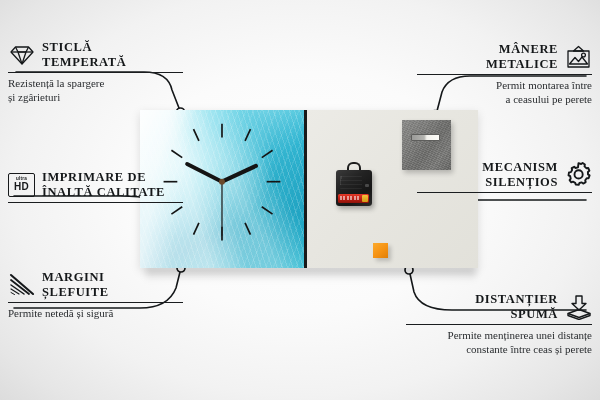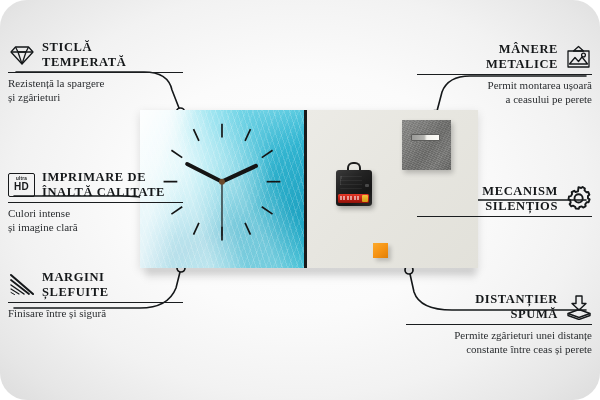--- a/index.html
+++ b/index.html
@@ -9,21 +9,20 @@
     overflow: hidden;
     font-family: "Liberation Serif", serif;
   }
 
   #stage {
     position: relative;
     width: 600px; height: 400px;
     background:
       radial-gradient(ellipse 420px 300px at 50% 48%, #ffffff 0%, #fbfbfb 40%, #f2f2f2 68%, #e6e6e6 88%, #dcdcdc 100%);
     overflow: hidden;
-    border-radius: 27px;
   }
 
   
   #connectors {
     position: absolute; inset: 0;
     width: 600px; height: 400px;
     pointer-events: none;
   }
 
   
@@ -363,65 +362,63 @@
       <span class="f-icon">
         <span class="hd-badge">
           <span class="hd-ultra">ultra</span>
           <span class="hd-hd">HD</span>
         </span>
       </span>
       <span class="f-title">IMPRIMARE DE
 ÎNALTĂ CALITATE</span>
     </div>
     <div class="f-rule"></div>
-    <div class="f-sub">Culori intense
-și imagine clară</div>
   </div>
 
   <div class="feature left" style="top:270px">
     <div class="f-head">
       <span class="f-icon">
         <svg width="26" height="24" viewBox="0 0 26 24" xmlns="http://www.w3.org/2000/svg">
           <g stroke="#15181a" stroke-linecap="round">
             <line x1="2" y1="2" x2="24" y2="21" stroke-width="2.1"></line>
             <line x1="2" y1="7" x2="20" y2="21" stroke-width="1.8"></line>
             <line x1="2" y1="12" x2="15" y2="21" stroke-width="1.5"></line>
             <line x1="2" y1="16" x2="10" y2="21" stroke-width="1.2"></line>
             <line x1="2" y1="19.5" x2="5.5" y2="21.5" stroke-width="1"></line>
           </g>
         </svg>
       </span>
       <span class="f-title">MARGINI
 ȘLEFUITE</span>
     </div>
     <div class="f-rule"></div>
-    <div class="f-sub">Finisare între și sigură</div>
+    <div class="f-sub">Permite netedă și sigură</div>
   </div>
 
   <div class="feature right" style="top:42px">
     <div class="f-head">
       <span class="f-icon">
         <svg width="27" height="24" viewBox="0 0 27 24" xmlns="http://www.w3.org/2000/svg">
           <g fill="none" stroke="#15181a" stroke-width="1.3" stroke-linejoin="round">
             <path d="M13.5,1.5 L8.5,6 H18.5 Z"></path>
             <rect x="3" y="6" width="21" height="16"></rect>
             <path d="M4.5,19 L10,12.5 L13.5,16.5 L17,12 L22.5,19 Z"></path>
             <circle cx="18.5" cy="10" r="1.9"></circle>
           </g>
         </svg>
       </span>
       <span class="f-title">MÂNERE
 METALICE</span>
     </div>
     <div class="f-rule"></div>
-    <div class="f-sub">Permit montarea ușoară
+    <div class="f-sub">Permit montarea între
 a ceasului pe perete</div>
   </div>
 
-  <div class="feature right" style="top:184px">
+  <div class="feature right" style="top:160px">
     <div class="f-head">
       <span class="f-icon">
         <svg width="27" height="27" viewBox="0 0 27 27" xmlns="http://www.w3.org/2000/svg">
           <g fill="none" stroke="#15181a" stroke-width="1.9" stroke-linejoin="round">
             <path d="M13.5,2.2 L16.1,3 L17.6,1.9 L19.9,3.6 L19.5,5.4 L21.3,7.2 L23.2,7 L24.4,9.7 L22.9,10.9 L23,13.4
                      L24.6,14.4 L23.6,17.2 L21.7,17.2 L20.2,19.3 L20.7,21.1 L18.2,22.6 L16.8,21.4 L14.4,22 L13.7,23.8
                      L10.7,23.6 L10.2,21.8 L8,20.7 L6.3,21.4 L4.6,19.1 L5.7,17.6 L5.2,15.2 L3.5,14.3 L4,11.4 L5.9,11.1
                      L7.1,9 L6.7,7.2 L9.2,5.8 L10.6,7 L13,6.4 Z"></path>
             <circle cx="13.6" cy="13.4" r="4.1"></circle>
           </g>
@@ -441,17 +438,17 @@
             <path d="M10,2 H16 V9.5 H20 L13,16 L6,9.5 H10 Z"></path>
             <path d="M13,15.5 L24,19.5 L13,23.5 L2,19.5 Z"></path>
             <path d="M2,19.5 V21.5 L13,25.5 L24,21.5 V19.5"></path>
           </g>
         </svg>
       </span>
       <span class="f-title">DISTANȚIER
 SPUMĂ</span>
     </div>
     <div class="f-rule"></div>
-    <div class="f-sub">Permite zgârieturi unei distanțe
+    <div class="f-sub">Permite menținerea unei distanțe
 constante între ceas și perete</div>
   </div>
 
 </div>
 
 </body></html>

